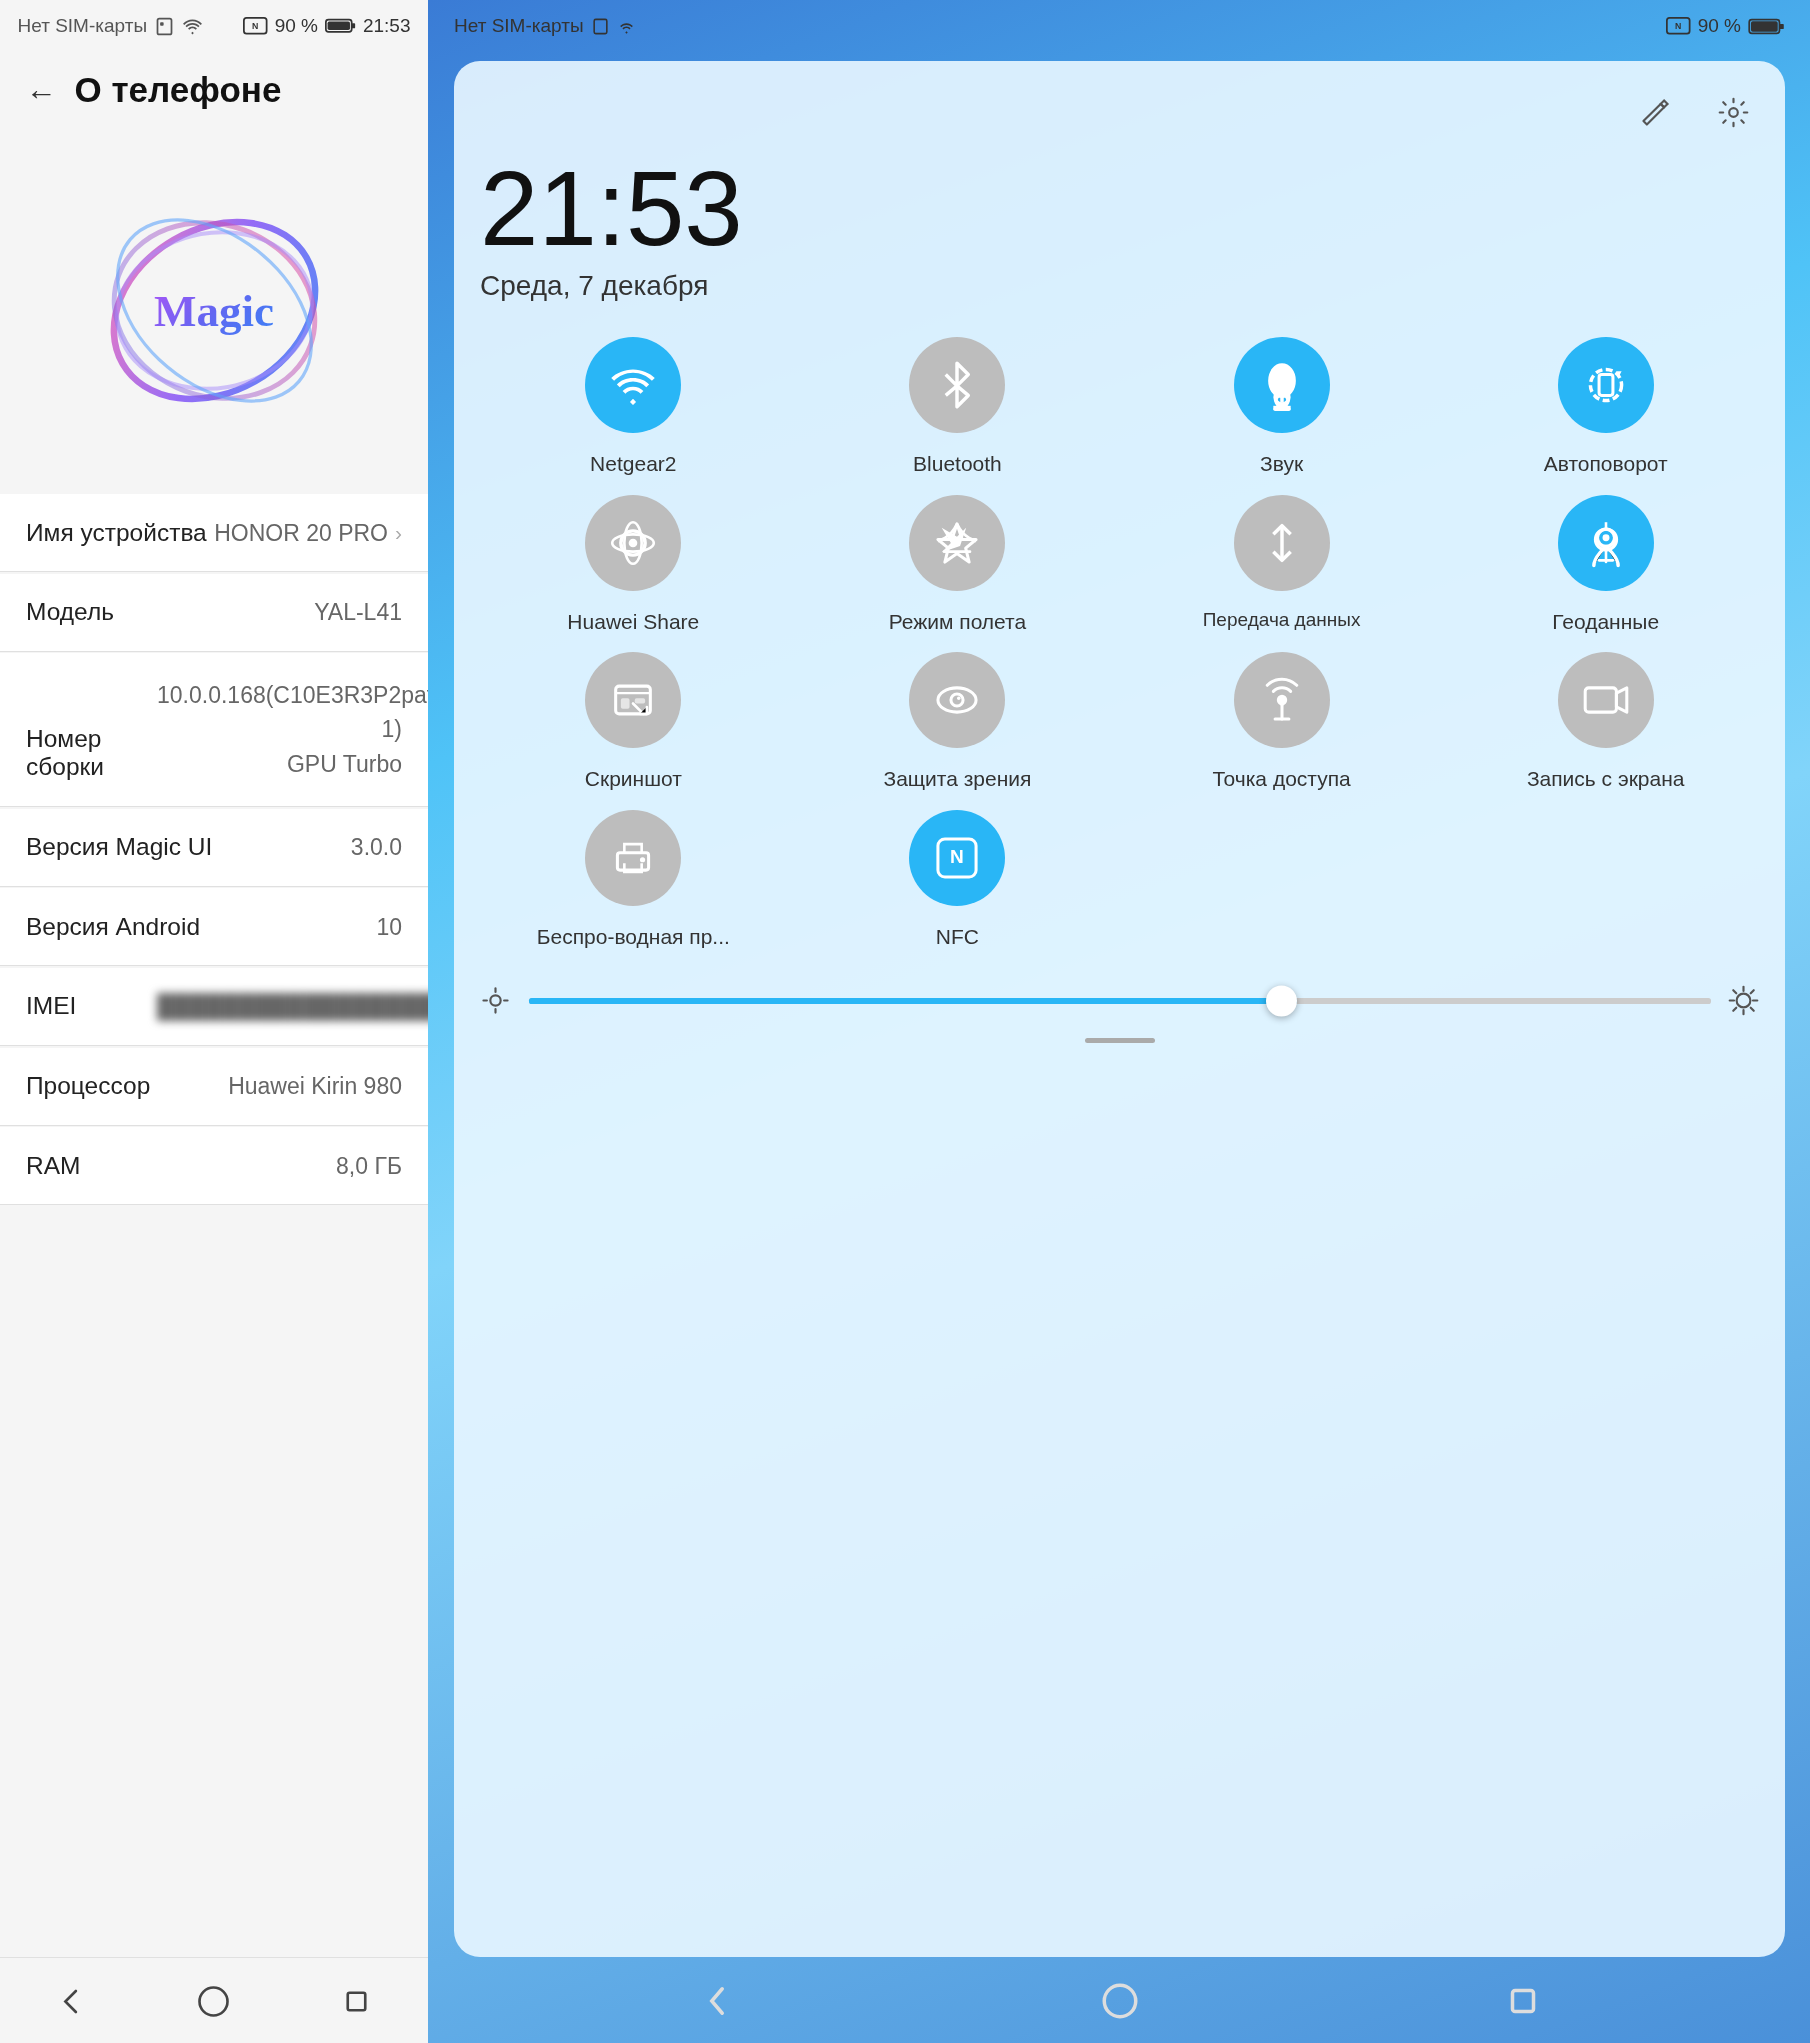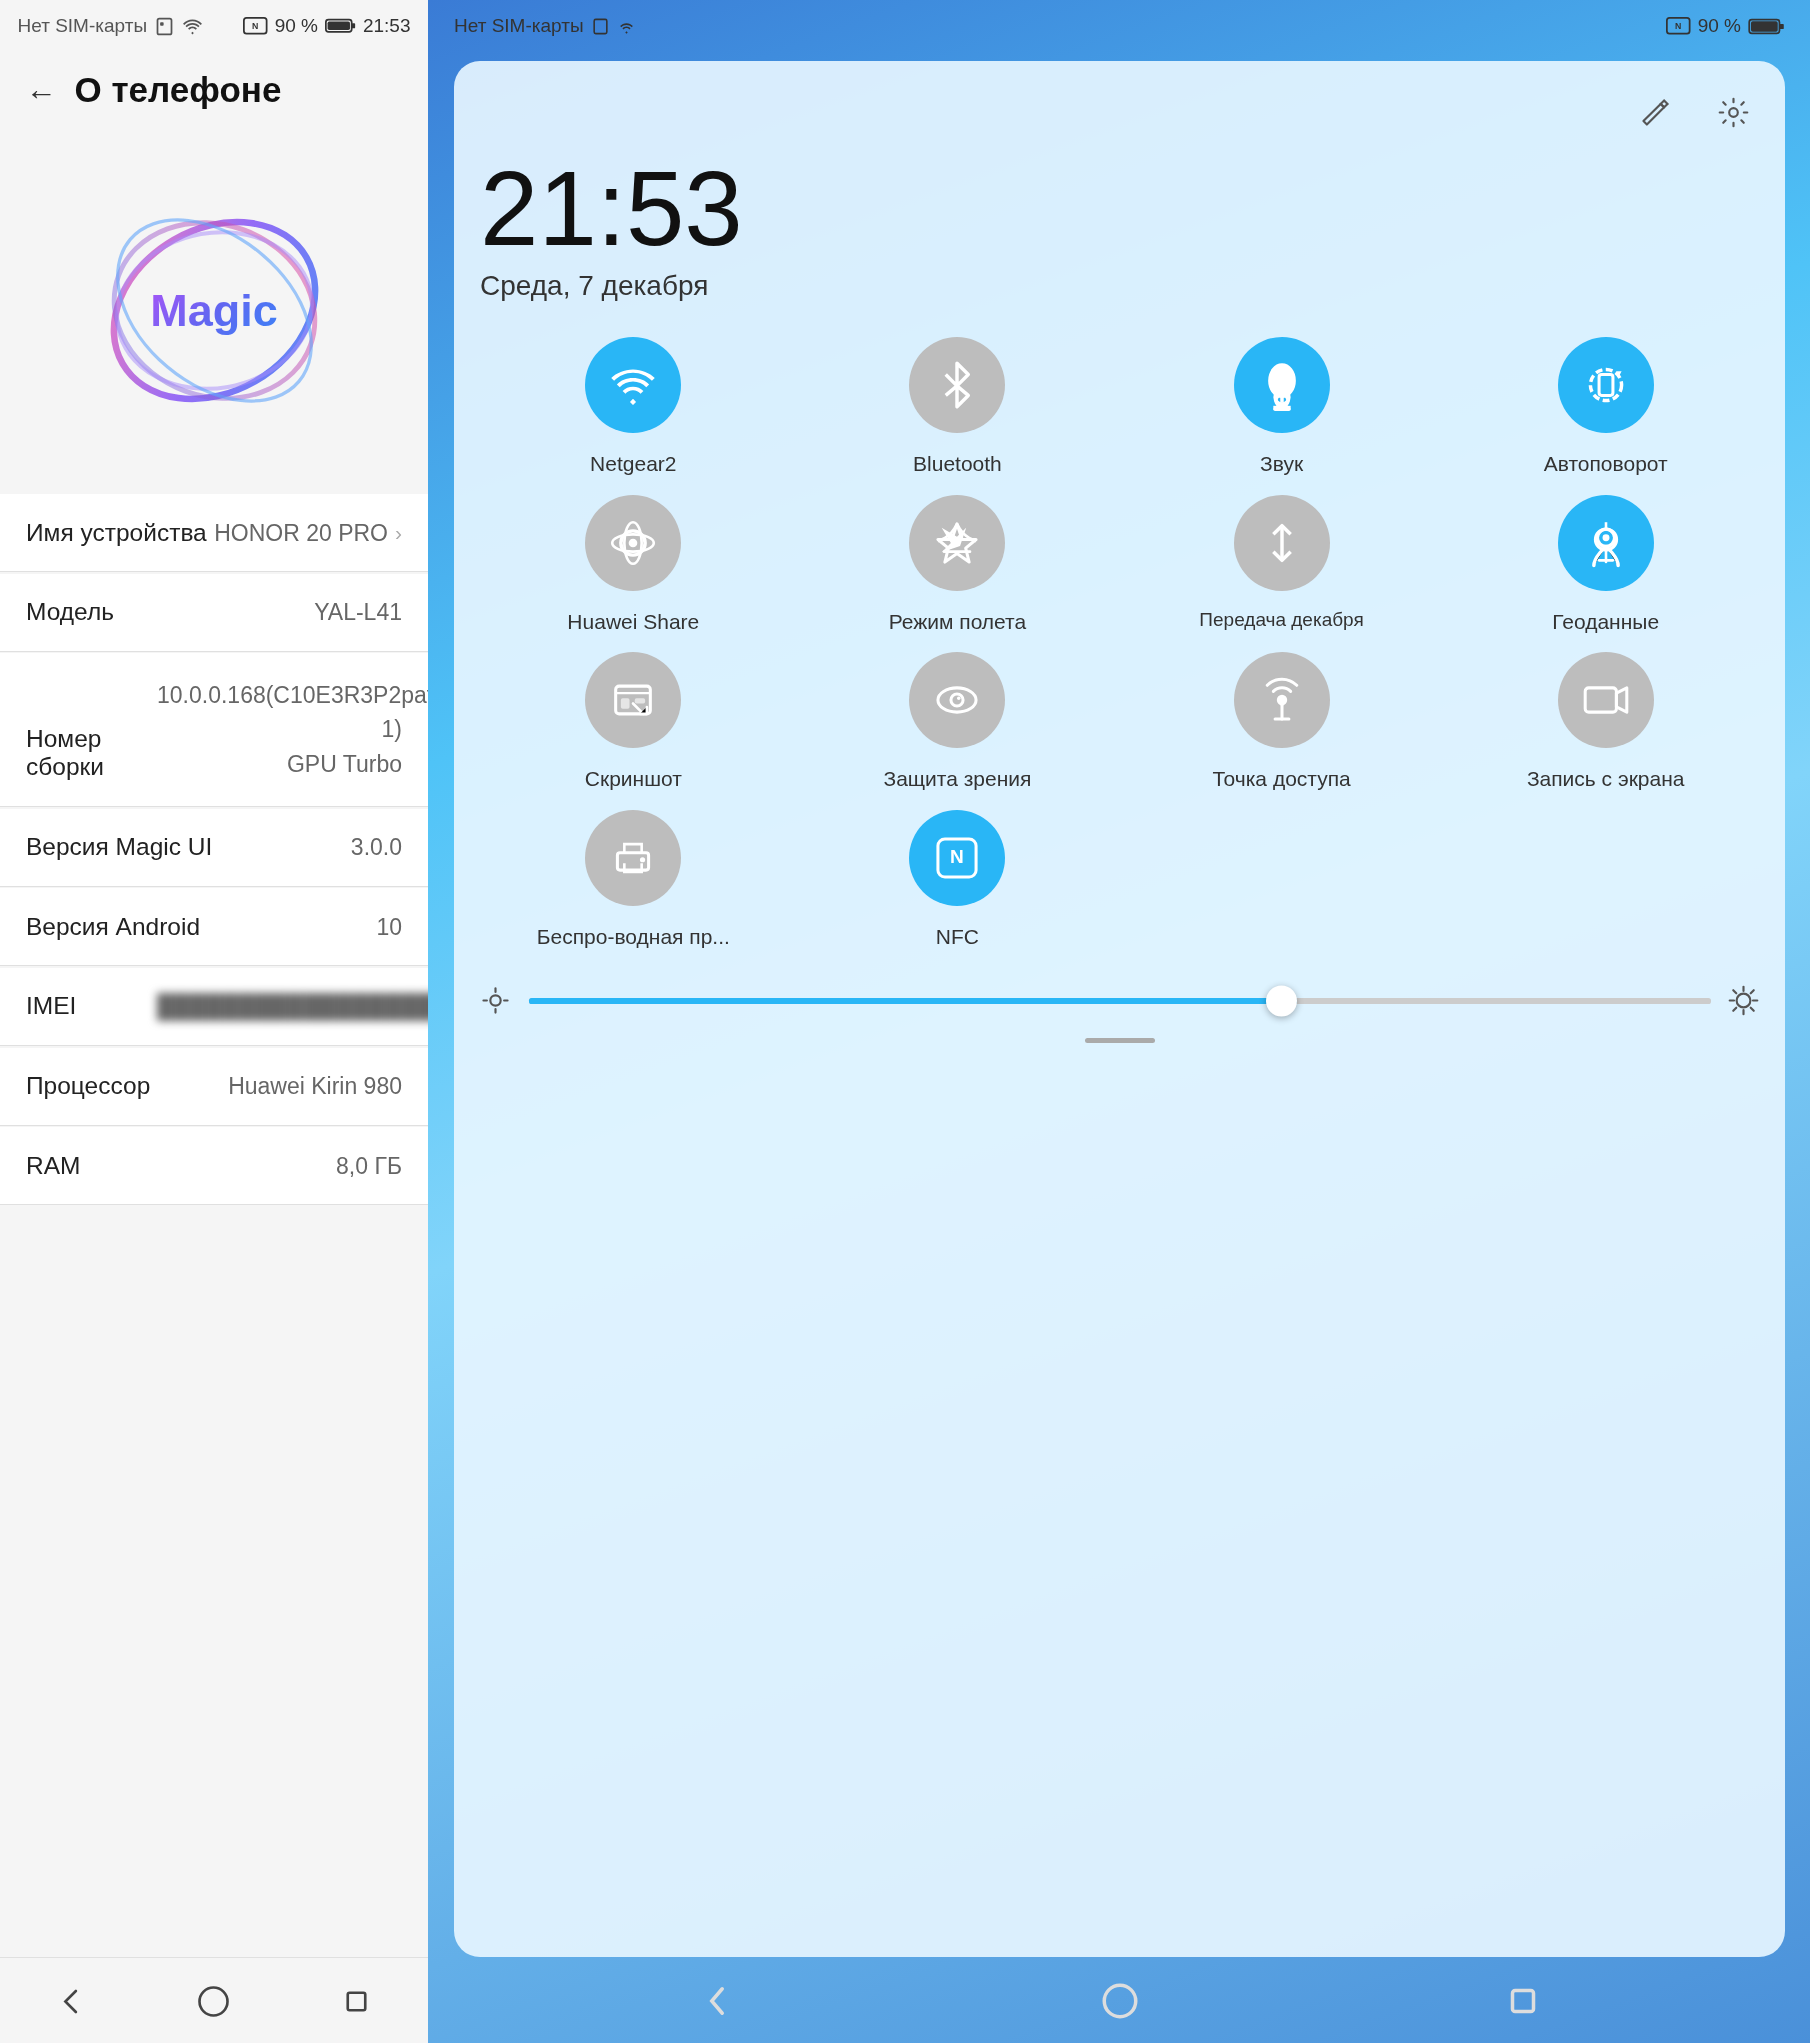--- a/index.html
+++ b/index.html
@@ -94,20 +94,21 @@
 
     .magic-text {
       font-size: 45px;
       font-weight: bold;
       background: linear-gradient(135deg, #a855f7, #6366f1, #3b82f6);
       -webkit-background-clip: text;
       -webkit-text-fill-color: transparent;
       background-clip: text;
       z-index: 2;
       position: relative;
+      font-family: Liberation Serif, serif;
     }
 
     .info-section {
       flex: 1;
       overflow-y: auto;
       background: #f5f5f5;
     }
 
     .info-row {
       display: flex;
@@ -606,21 +607,21 @@
       </div>
 
       <div class="tile">
         <div class="tile-circle inactive">
           <svg width="52" height="52" viewBox="0 0 60 60">
               <line x1="30" y1="10" x2="30" y2="50" stroke="white" stroke-width="4"></line>
               <path d="M20 20L30 10L40 20" fill="none" stroke="white" stroke-width="4" stroke-linejoin="round"></path>
               <path d="M20 40L30 50L40 40" fill="none" stroke="white" stroke-width="4" stroke-linejoin="round"></path>
             </svg>
         </div>
-        <span class="tile-label" style="font-size:19px">Передача декабря</span>
+        <span class="tile-label" style="font-size:19px">Передача данных</span>
       </div>
 
       <div class="tile">
         <div class="tile-circle active">
           <svg width="52" height="52" viewBox="0 0 60 60">
               <circle cx="30" cy="24" r="10" fill="none" stroke="white" stroke-width="4"></circle>
               <circle cx="30" cy="24" r="4" fill="white"></circle>
               <path d="M30 34C30 34 16 46 16 56" stroke="white" stroke-width="4" stroke-linecap="round"></path>
               <path d="M30 34C30 34 44 46 44 56" stroke="white" stroke-width="4" stroke-linecap="round"></path>
               <path d="M30 14C30 14 30 6 30 6" stroke="white" stroke-width="3"></path>

